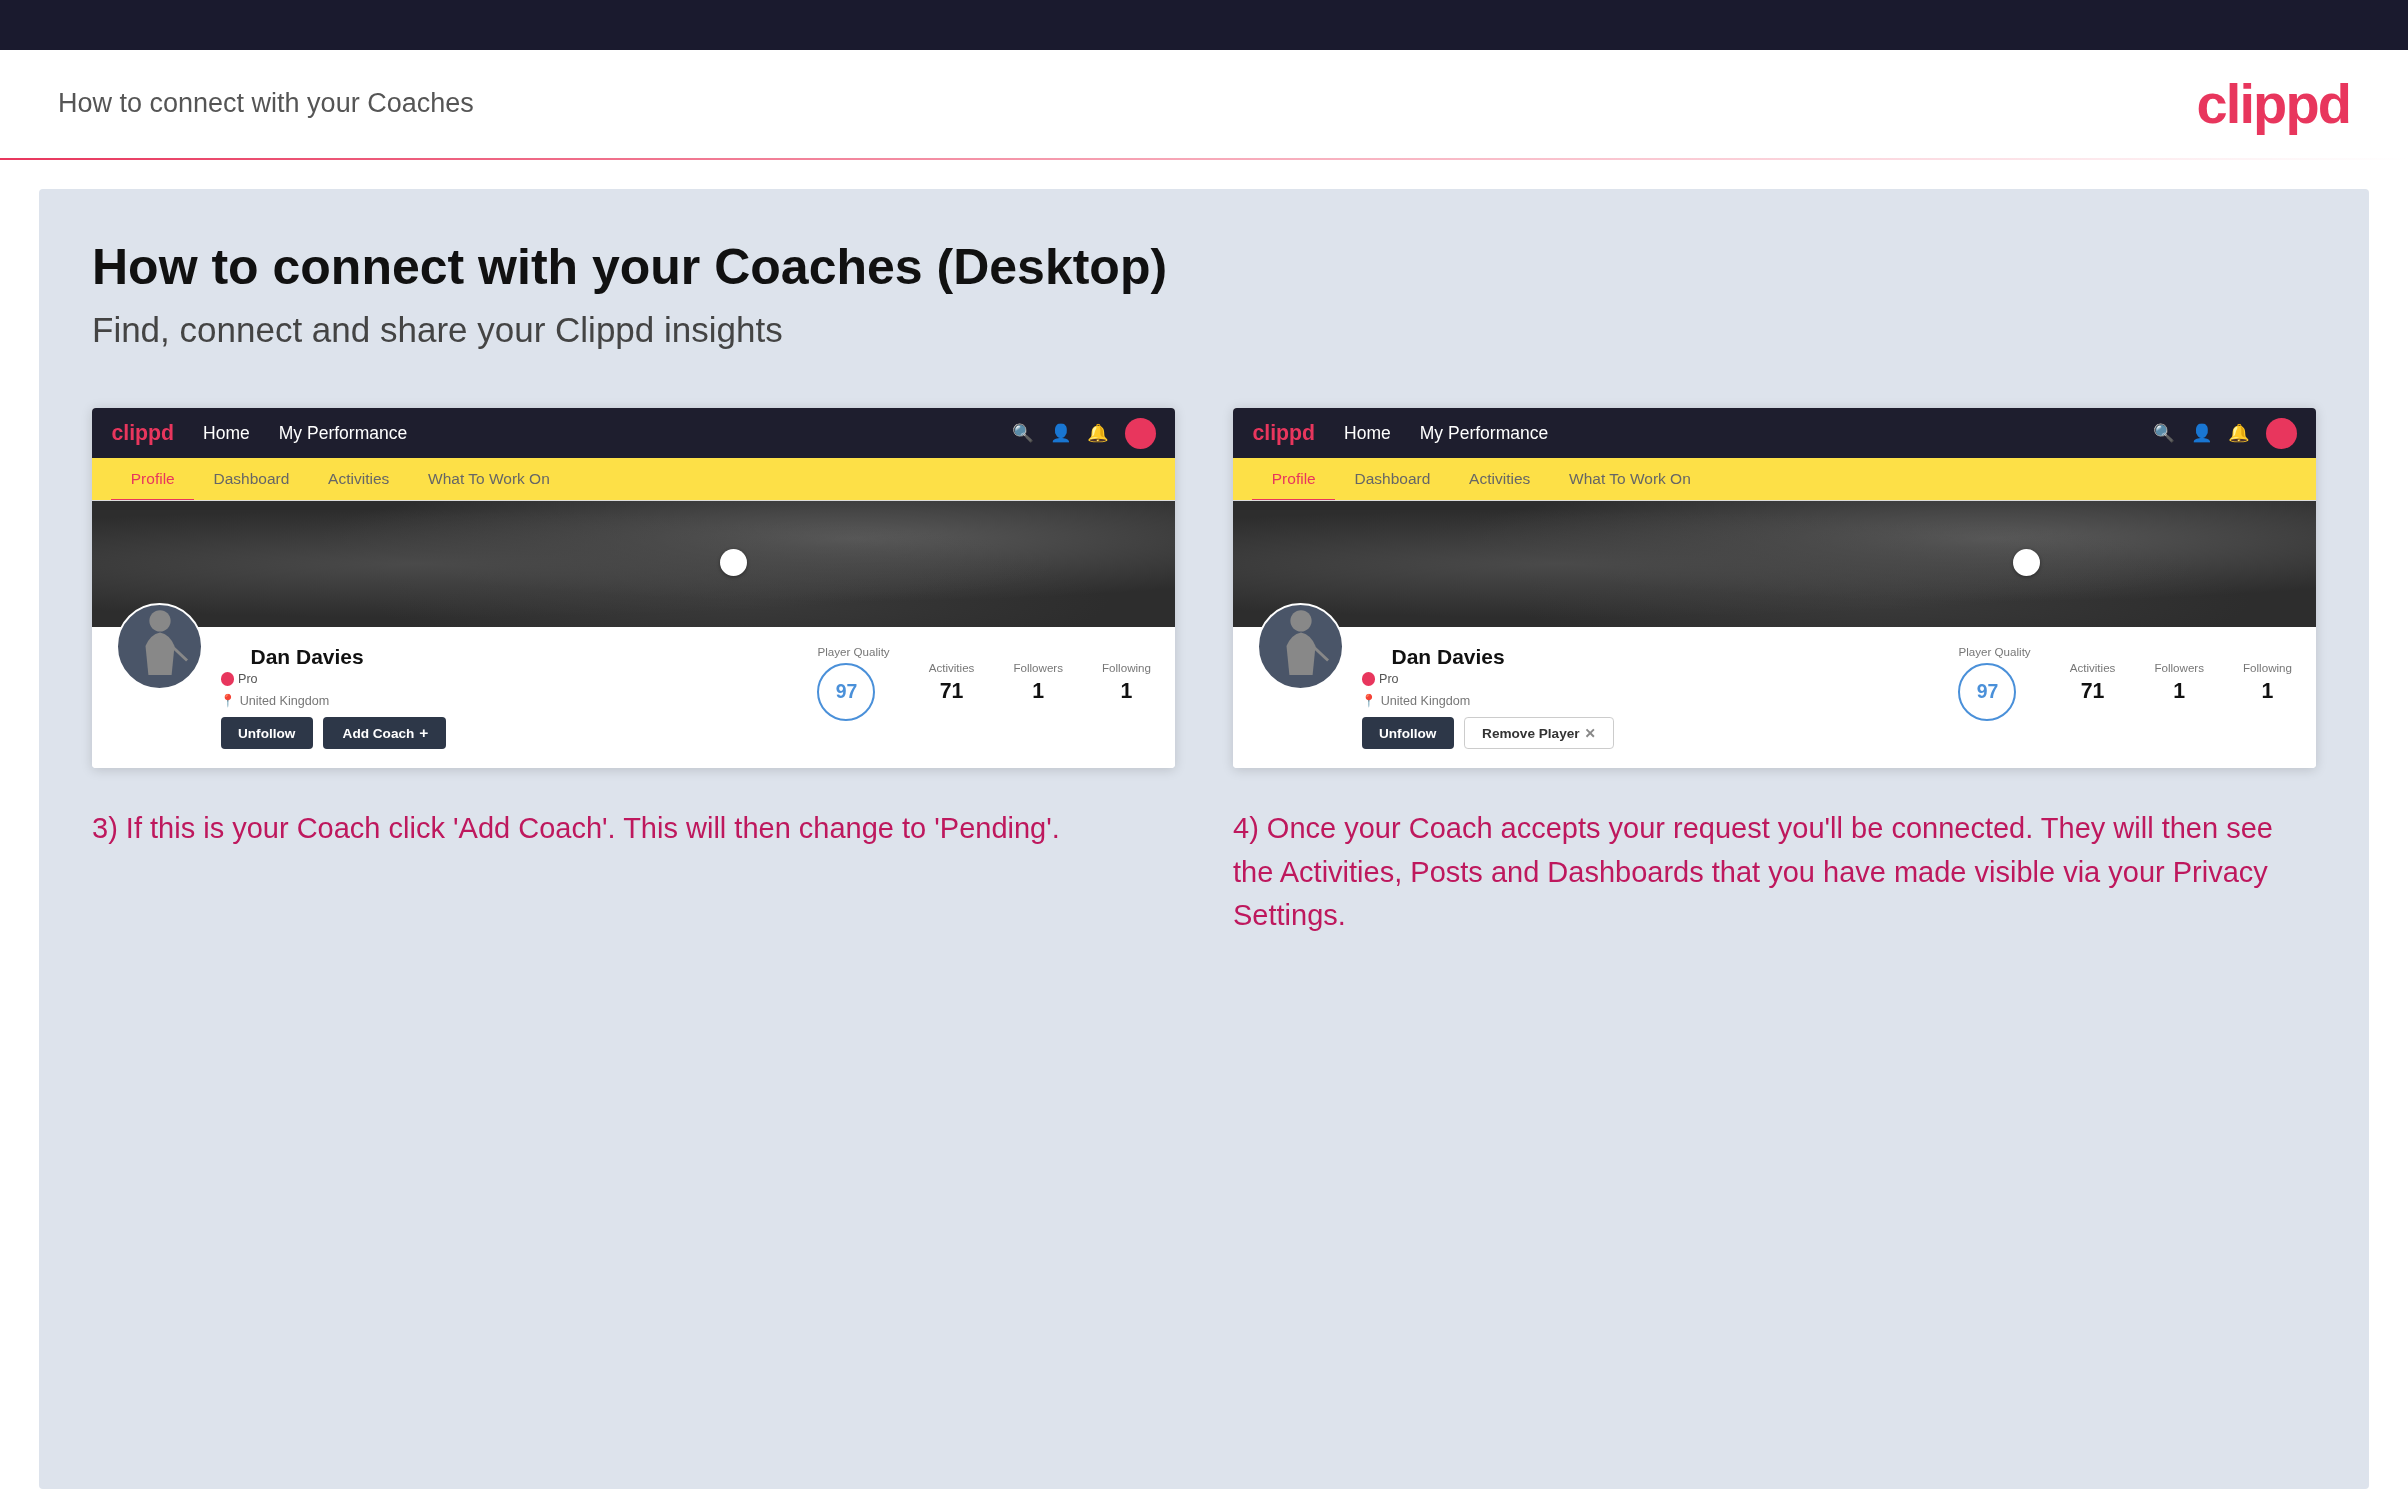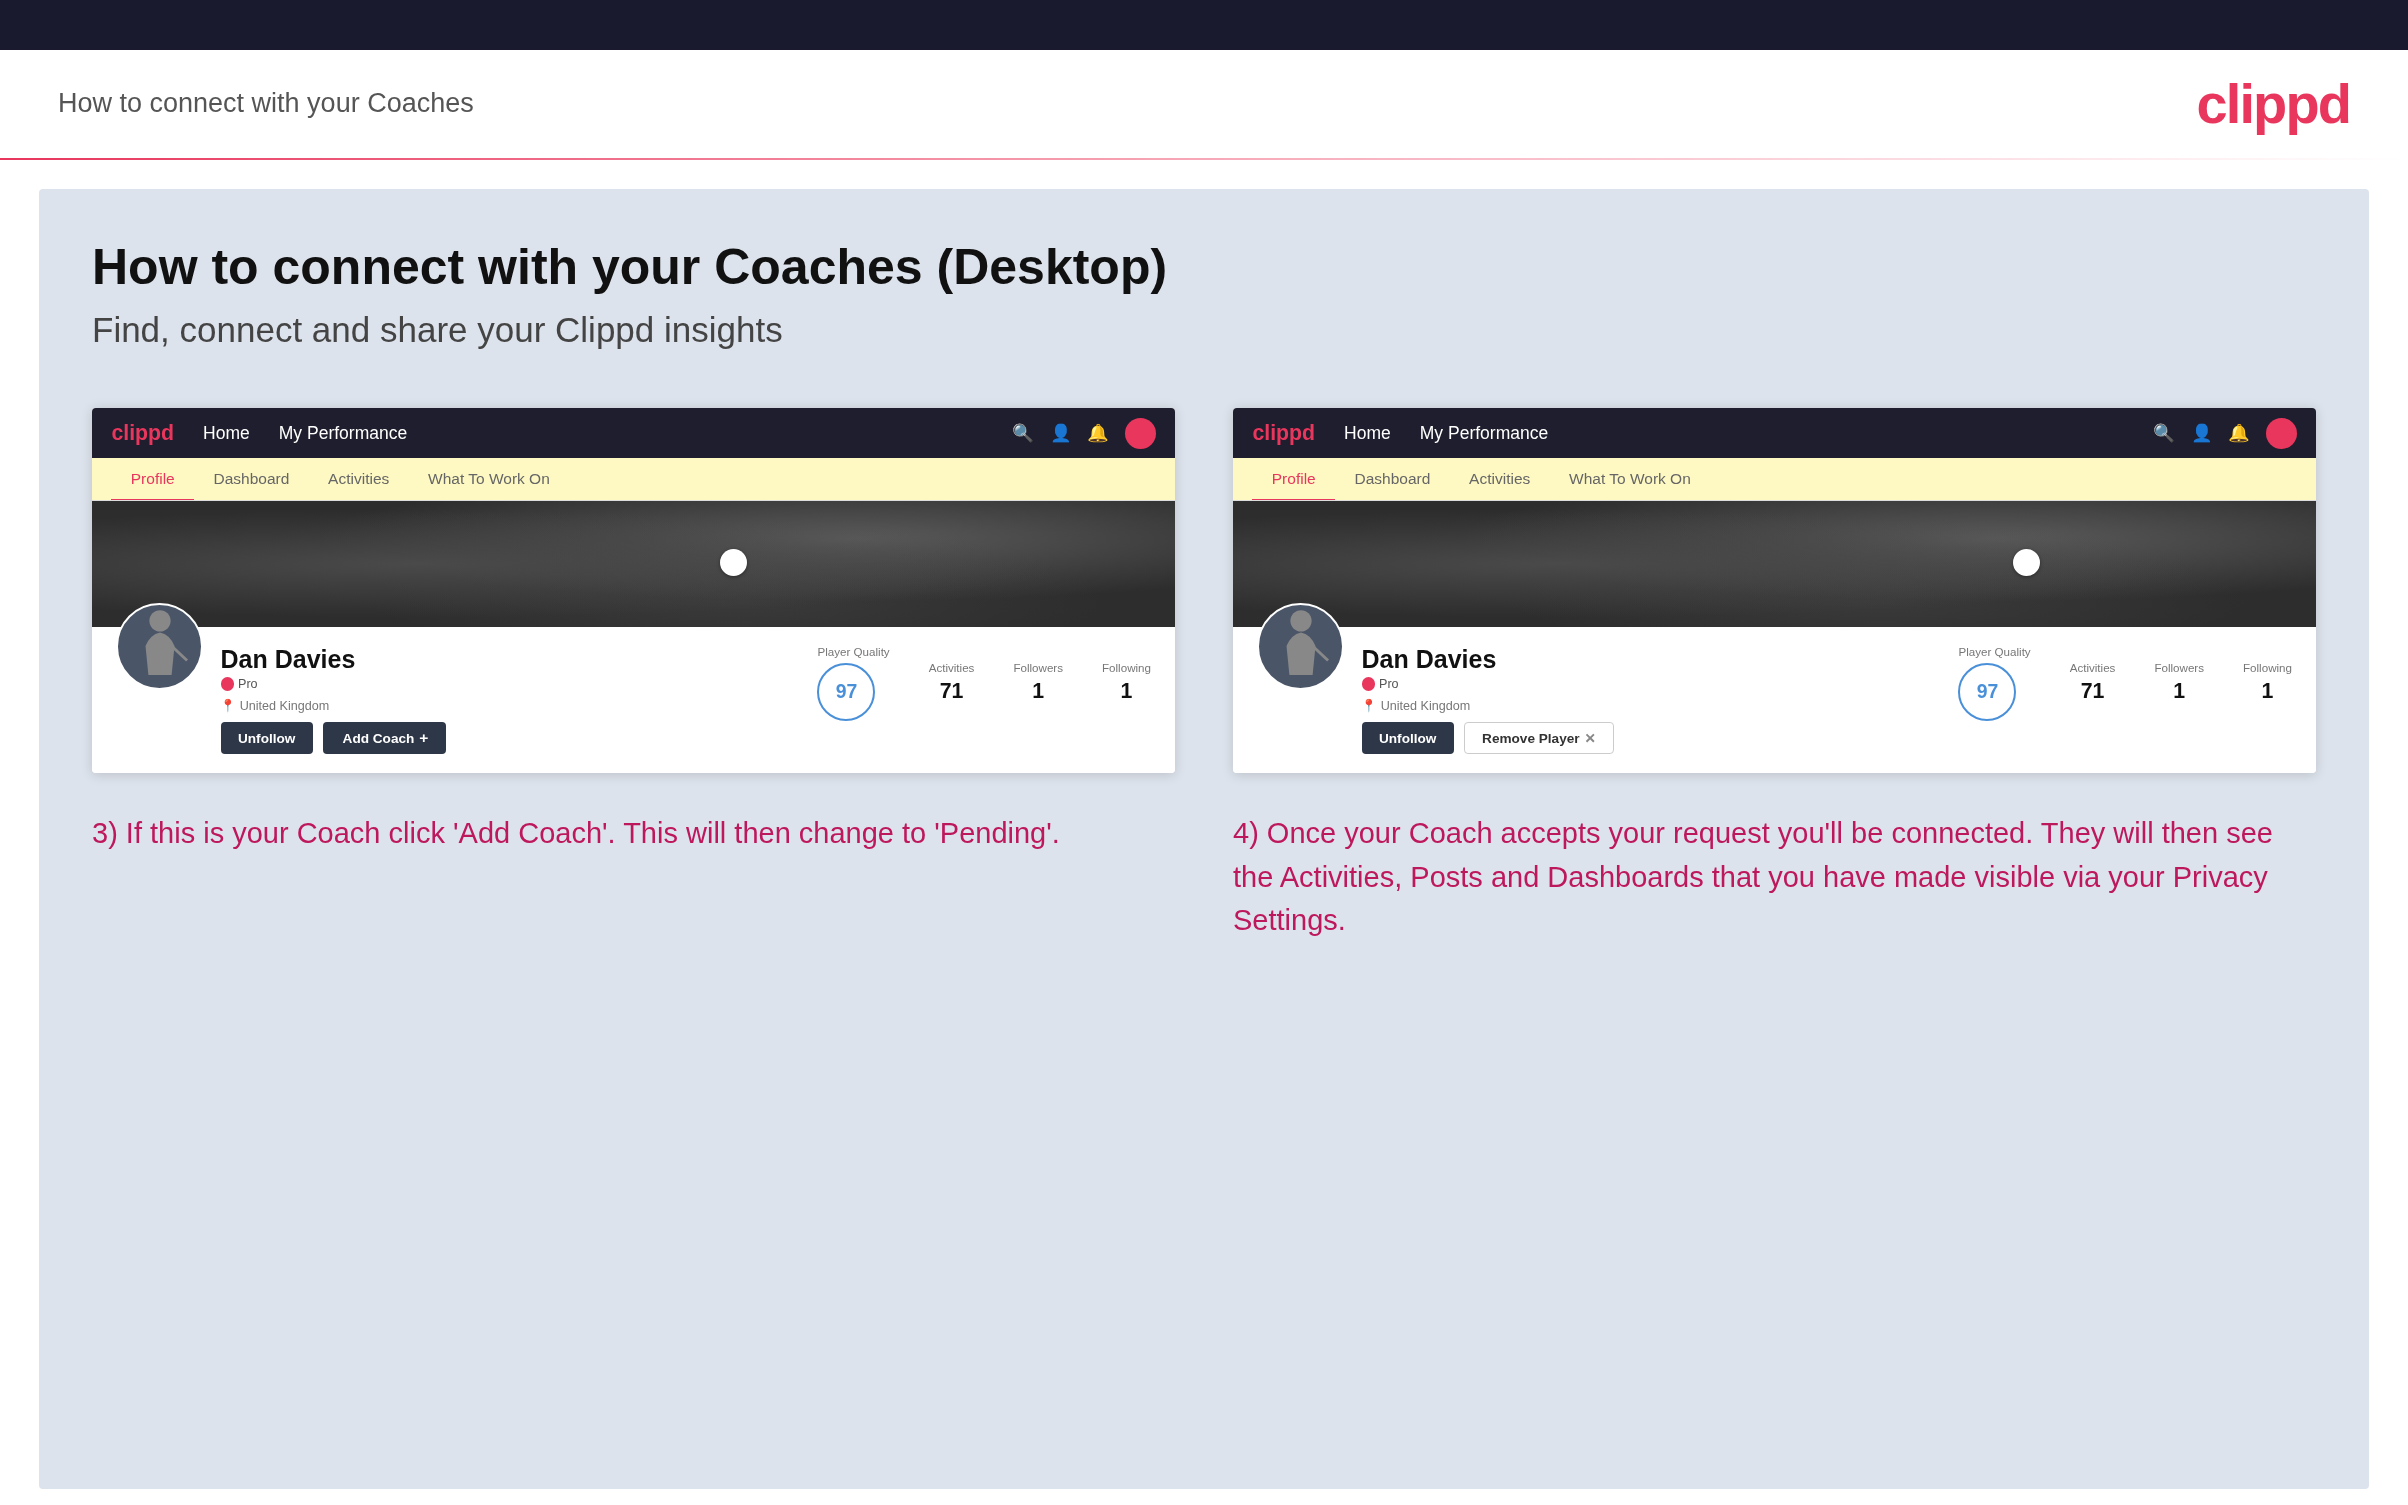--- a/index.html
+++ b/index.html
@@ -118,21 +118,21 @@
       background: #e8365d;
       border-radius: 50%;
     }
 
     
     .mock-tabs {
       display: flex;
       gap: 0;
       border-bottom: 1px solid #ddd;
       padding: 0 19.4px;
-      background: #fef9c3;
+      background: #fde047;
     }
     .mock-tab {
       padding: 11.6px 19.4px;
       font-size: 15.5px;
       color: #666;
       border-bottom: 1.9px solid transparent;
       cursor: pointer;
     }
     .mock-tab.active {
       color: #e8365d;
@@ -194,24 +194,25 @@
       width: 58px;
       height: 78px;
     }
 
     .mock-profile-info {
       padding-left: 17.5px;
       padding-top: 7.8px;
       flex: 1;
     }
     .mock-name {
-      font-size: 25px;
+      font-size: 21px;
       font-weight: 700;
       color: #111;
       margin-bottom: 2.9px;
+      margin-left: 30px;
     }
     .mock-badge {
       display: inline-flex;
       align-items: center;
       gap: 3.9px;
       font-size: 12.6px;
       color: #555;
     }
     .mock-badge-icon {
       width: 13.6px;

